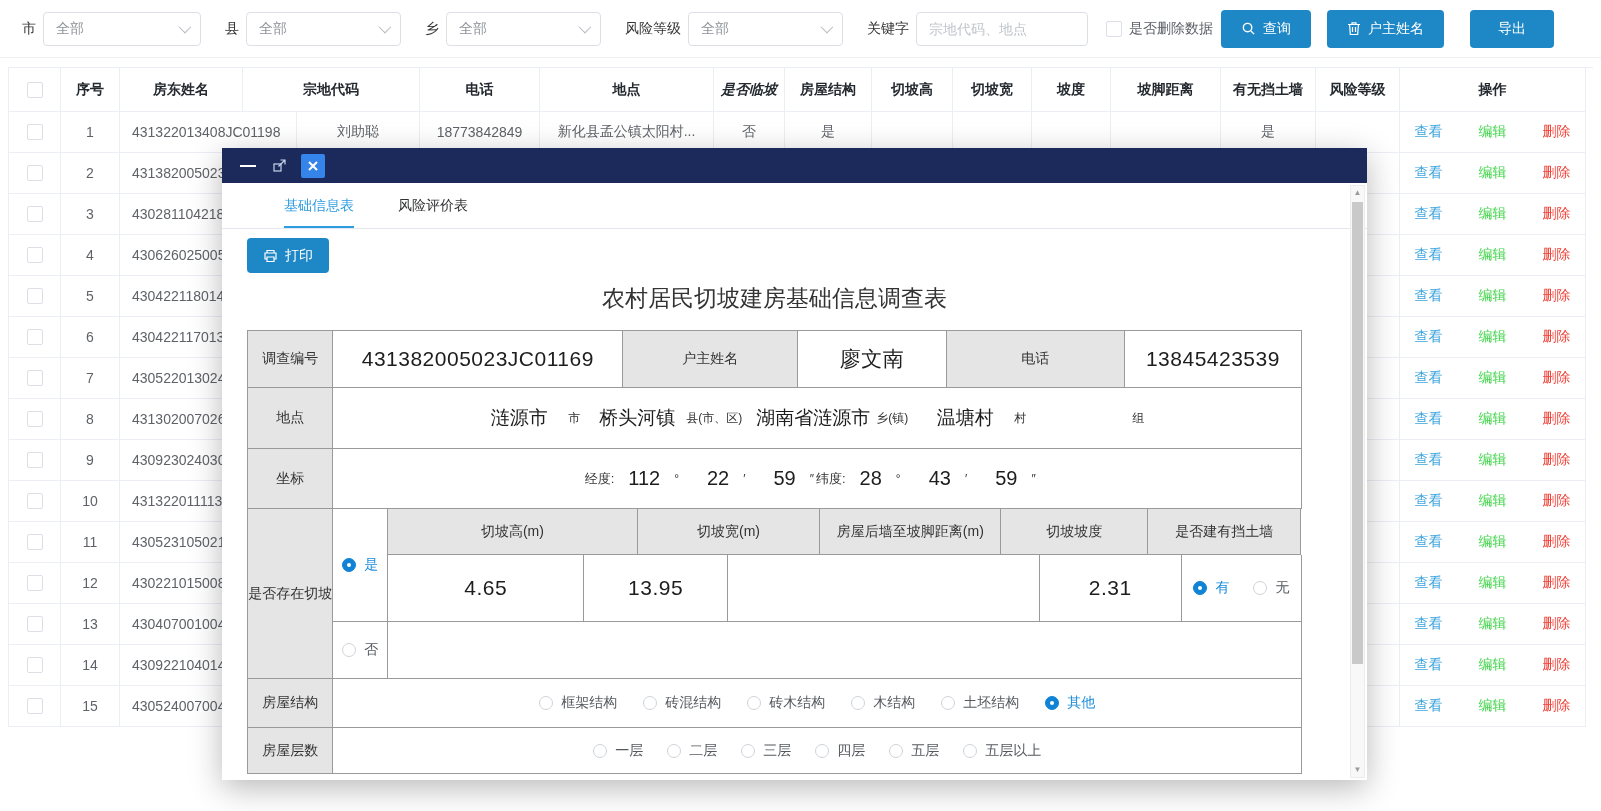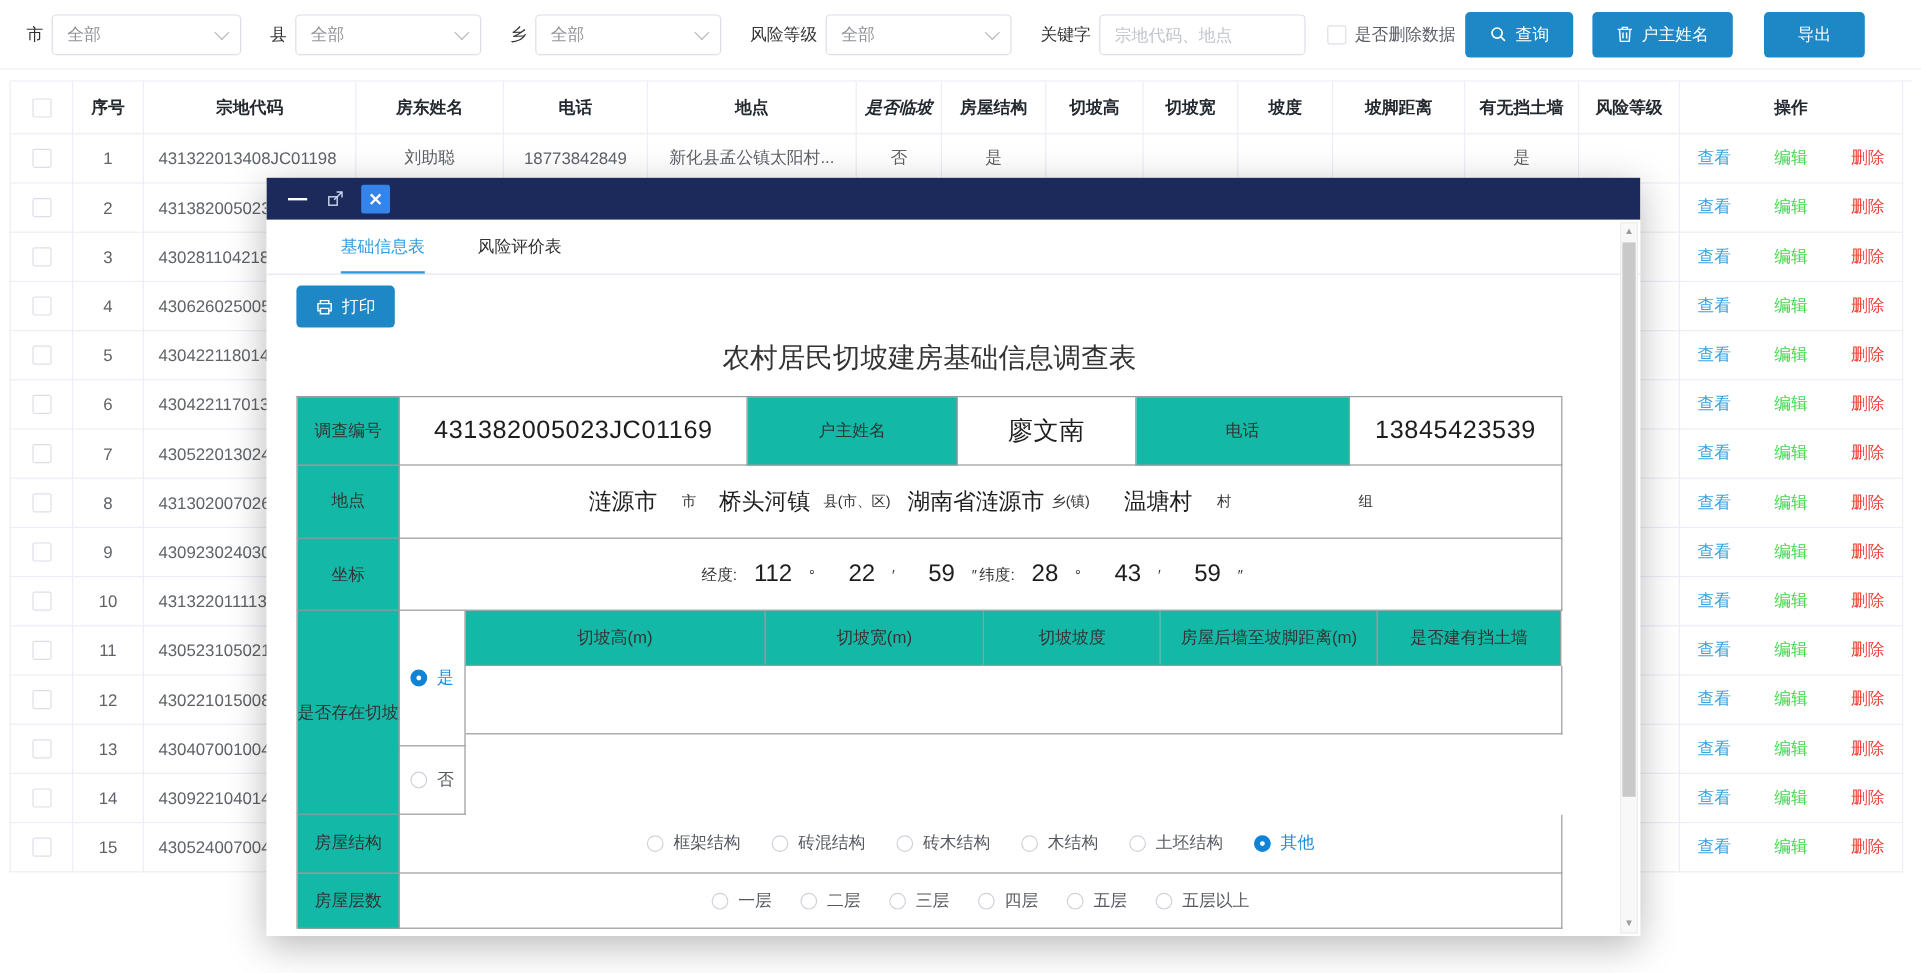--- a/index.html
+++ b/index.html
@@ -56,21 +56,21 @@
   .tab.active::after{content:"";position:absolute;left:0;right:0;bottom:0;height:2px;background:#2e9ce1;}
   .m-body{padding:9px 65px 0 25px;}
   .print-btn{height:35px;padding:0 16px;margin-bottom:2px;}
   .form-title{text-align:center;font-size:23px;color:#333;margin:8px 0 16px;font-weight:normal;}
 
   
   .ftable{border-left:1px solid #9a9a9a;border-top:1px solid #9a9a9a;color:#333;}
   .frow{display:flex;}
   .fcell{border-right:1px solid #9a9a9a;border-bottom:1px solid #9a9a9a;box-sizing:border-box;
     display:flex;align-items:center;justify-content:center;overflow:hidden;}
-  .flabel{background:#14b8a6;font-size:14px;color:#333;text-align:center;}
+  .flabel{background:#e5e5e5;font-size:14px;color:#333;text-align:center;}
   .big{font-size:21px;color:#1d1d1d;letter-spacing:.5px;}
   .subcol{display:flex;flex-direction:column;}
   .subrow{display:flex;}
   .h57{height:57px;} .h61{height:61px;} .h60{height:60px;} .h46{height:46px;}
   .h67{height:67px;} .h49{height:49px;} .h113{height:113px;}
 
   .loc-row{gap:0;}
   .loc-val{font-size:19px;color:#1d1d1d;min-width:86px;text-align:center;}
   .loc-unit{font-size:12px;color:#333;margin:0 14px 0 6px;}
   .coord-row{gap:0;font-size:13px;}
@@ -157,22 +157,22 @@
     <span>导出</span>
   </button>
 </div>
 
 <div class="grid">
   <div class="g-head" id="ghead">
       <div class="g-cell first" style="width: 53px;">
         <span class="cb"></span>
       </div>
       <div class="g-cell" style="width: 59px;">序号</div>
+      <div class="g-cell" style="width: 123px;">房东姓名</div>
       <div class="g-cell" style="width: 177px;">宗地代码</div>
-      <div class="g-cell" style="width: 123px;">房东姓名</div>
       <div class="g-cell" style="width: 120px;">电话</div>
       <div class="g-cell" style="width: 174px;">地点</div>
       <div class="g-cell" style="width: 71px; font-style: italic;">是否临坡</div>
       <div class="g-cell" style="width: 87px;">房屋结构</div>
       <div class="g-cell" style="width: 81px;">切坡高</div>
       <div class="g-cell" style="width: 79px;">切坡宽</div>
       <div class="g-cell" style="width: 79px;">坡度</div>
       <div class="g-cell" style="width: 110px;">坡脚距离</div>
       <div class="g-cell" style="width: 95px;">有无挡土墙</div>
       <div class="g-cell" style="width: 84px;">风险等级</div>
@@ -622,23 +622,48 @@
               <span class="ropt">
                 <span class="rad"></span>
                 <span>否</span>
               </span>
             </div>
         </div>
         <div class="subcol" style="width:86.7%">
           <div class="subrow h46">
             <div class="fcell flabel" style="width:27.3%">切坡高(m)</div>
             <div class="fcell flabel" style="width:20%">切坡宽(m)</div>
+            <div class="fcell flabel" style="width:19.8%">房屋后墙至坡脚距离(m)</div>
             <div class="fcell flabel" style="width:16.1%">切坡坡度</div>
-            <div class="fcell flabel" style="width:19.8%">房屋后墙至坡脚距离(m)</div>
             <div class="fcell flabel" style="width:16.7%">是否建有挡土墙</div>
+          </div>
+          <div class="subrow h67">
+            <div class="fcell big" style="width:27.3%">4.65</div>
+            <div class="fcell big" style="width:20%">13.95</div>
+            <div class="fcell grade" style="width:16.1%">
+                <span class="ropt">
+                  <span class="rad"></span>
+                </span>
+                <span class="ropt">
+                  <span class="rad"></span>
+                </span>
+              </div>
+            <div class="fcell big" style="width:19.8%">2.31</div>
+            <div class="fcell wall" style="width:16.7%">
+              <div class="rgroup">
+                  <span class="ropt on">
+                    <span class="rad sel"></span>
+                    <span>有</span>
+                  </span>
+                  <span class="ropt">
+                    <span class="rad"></span>
+                    <span>无</span>
+                  </span>
+                </div>
+            </div>
           </div>
           <div class="subrow h57">
             <div class="fcell" style="width:100%"></div>
           </div>
         </div>
       </div>
 
       <div class="frow h49">
         <div class="fcell flabel" style="width:8.1%">房屋结构</div>
         <div class="fcell" style="width:91.9%">

